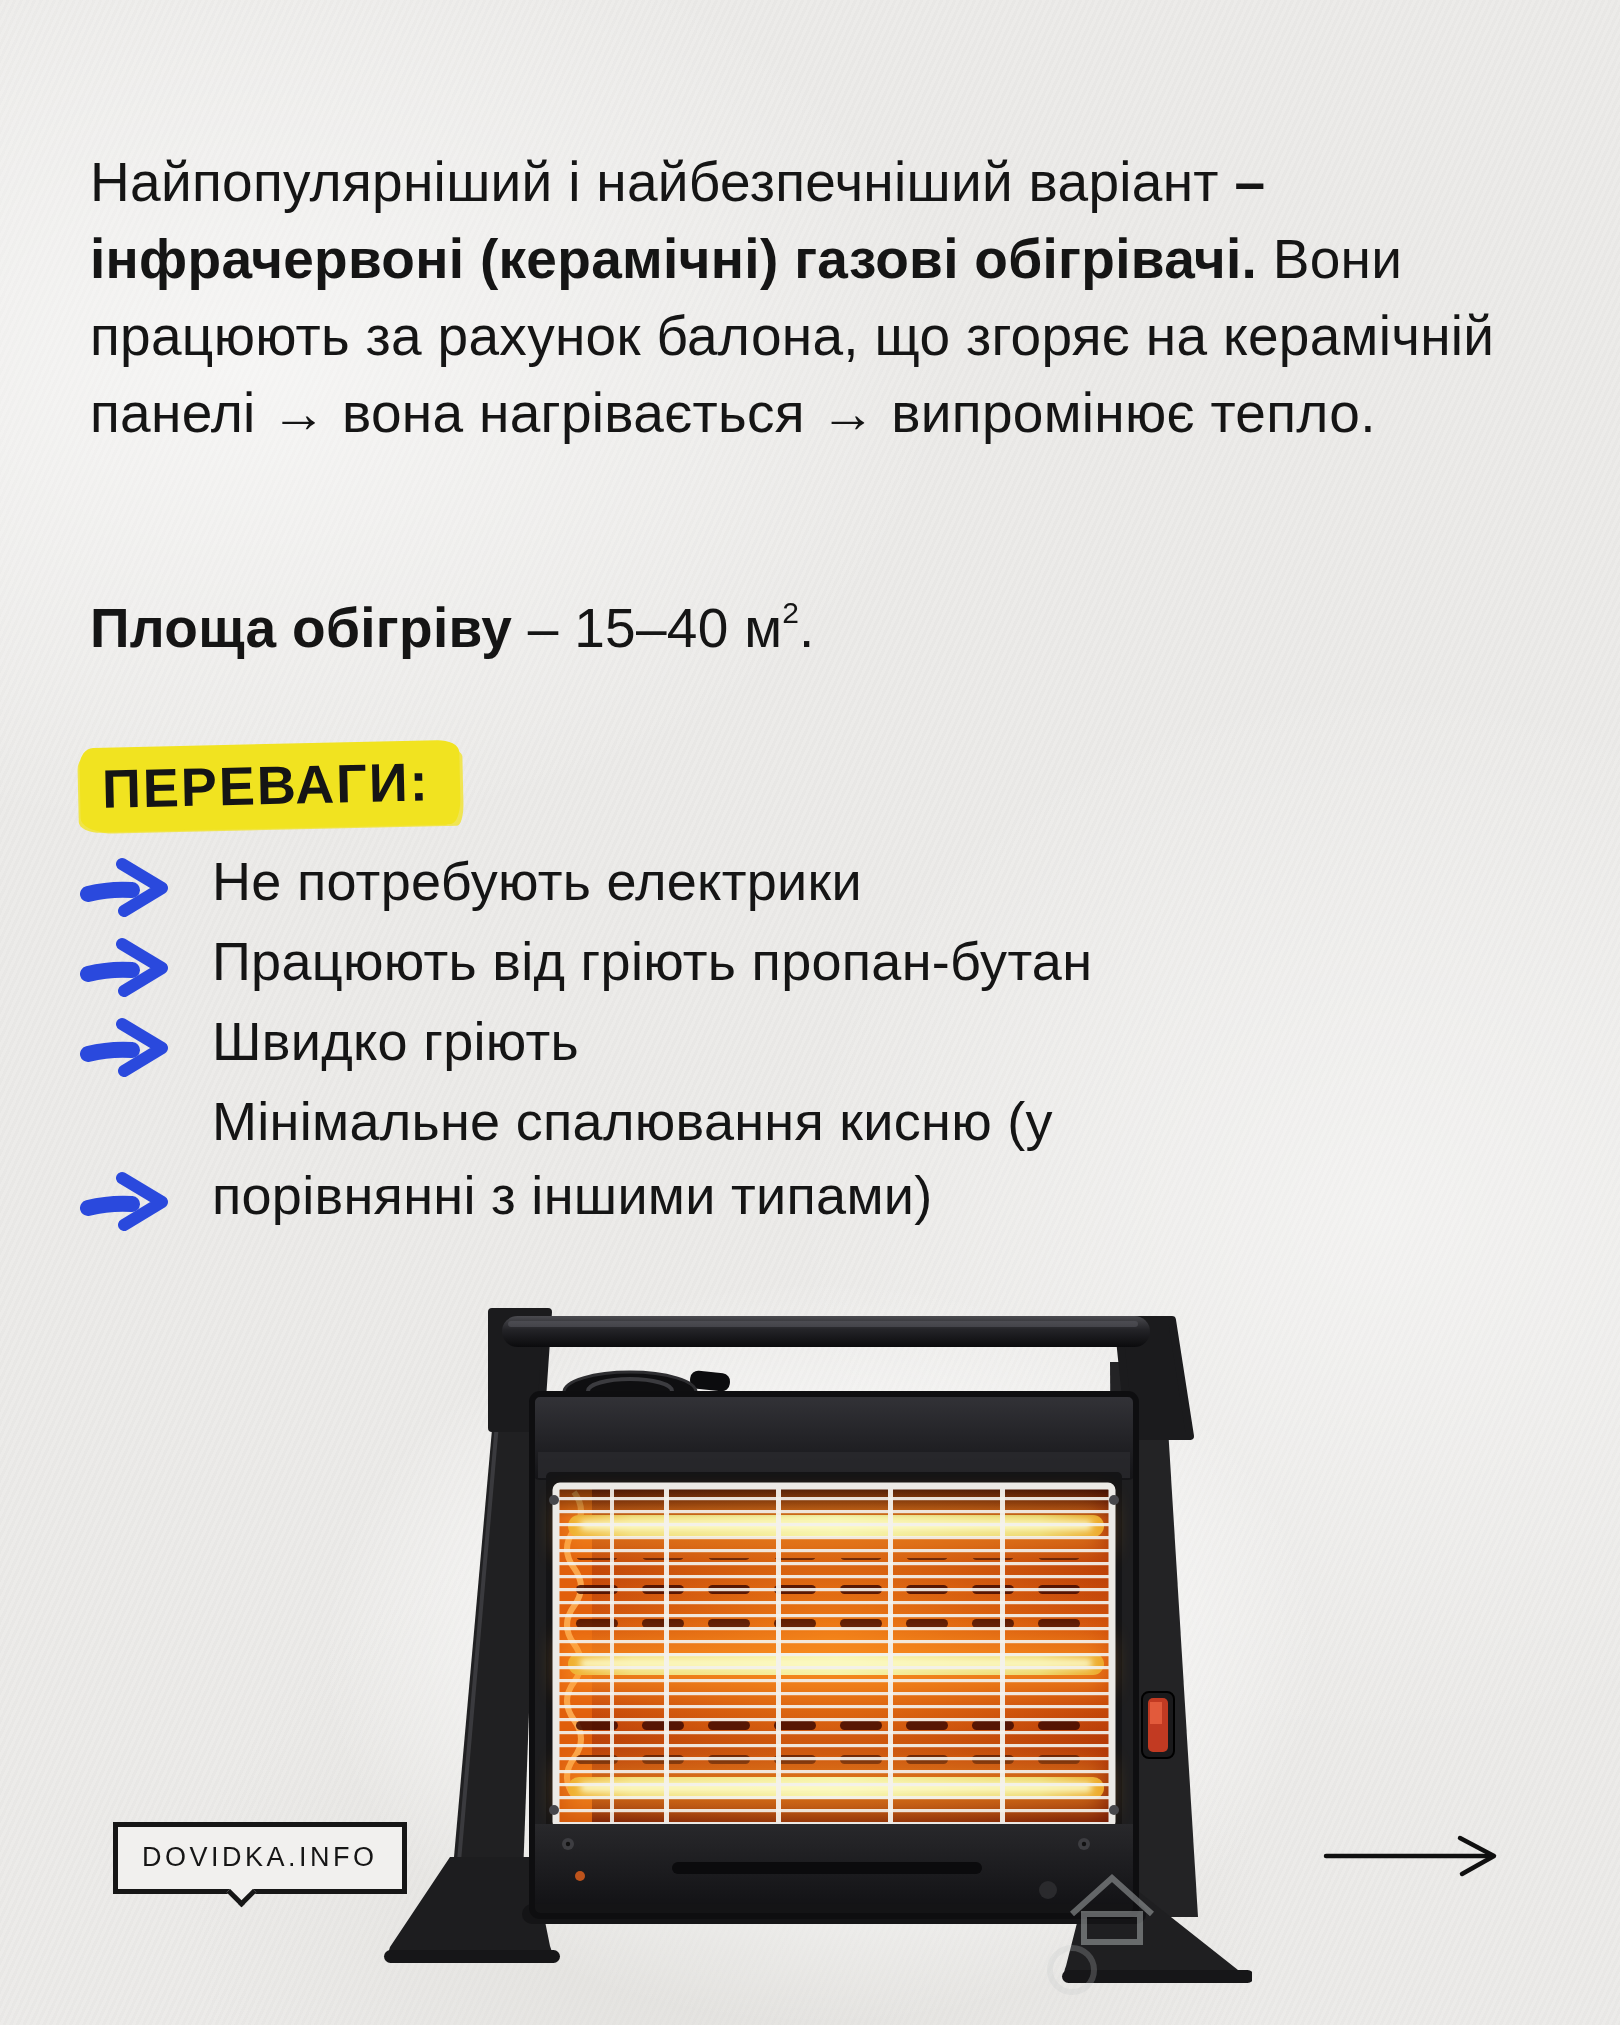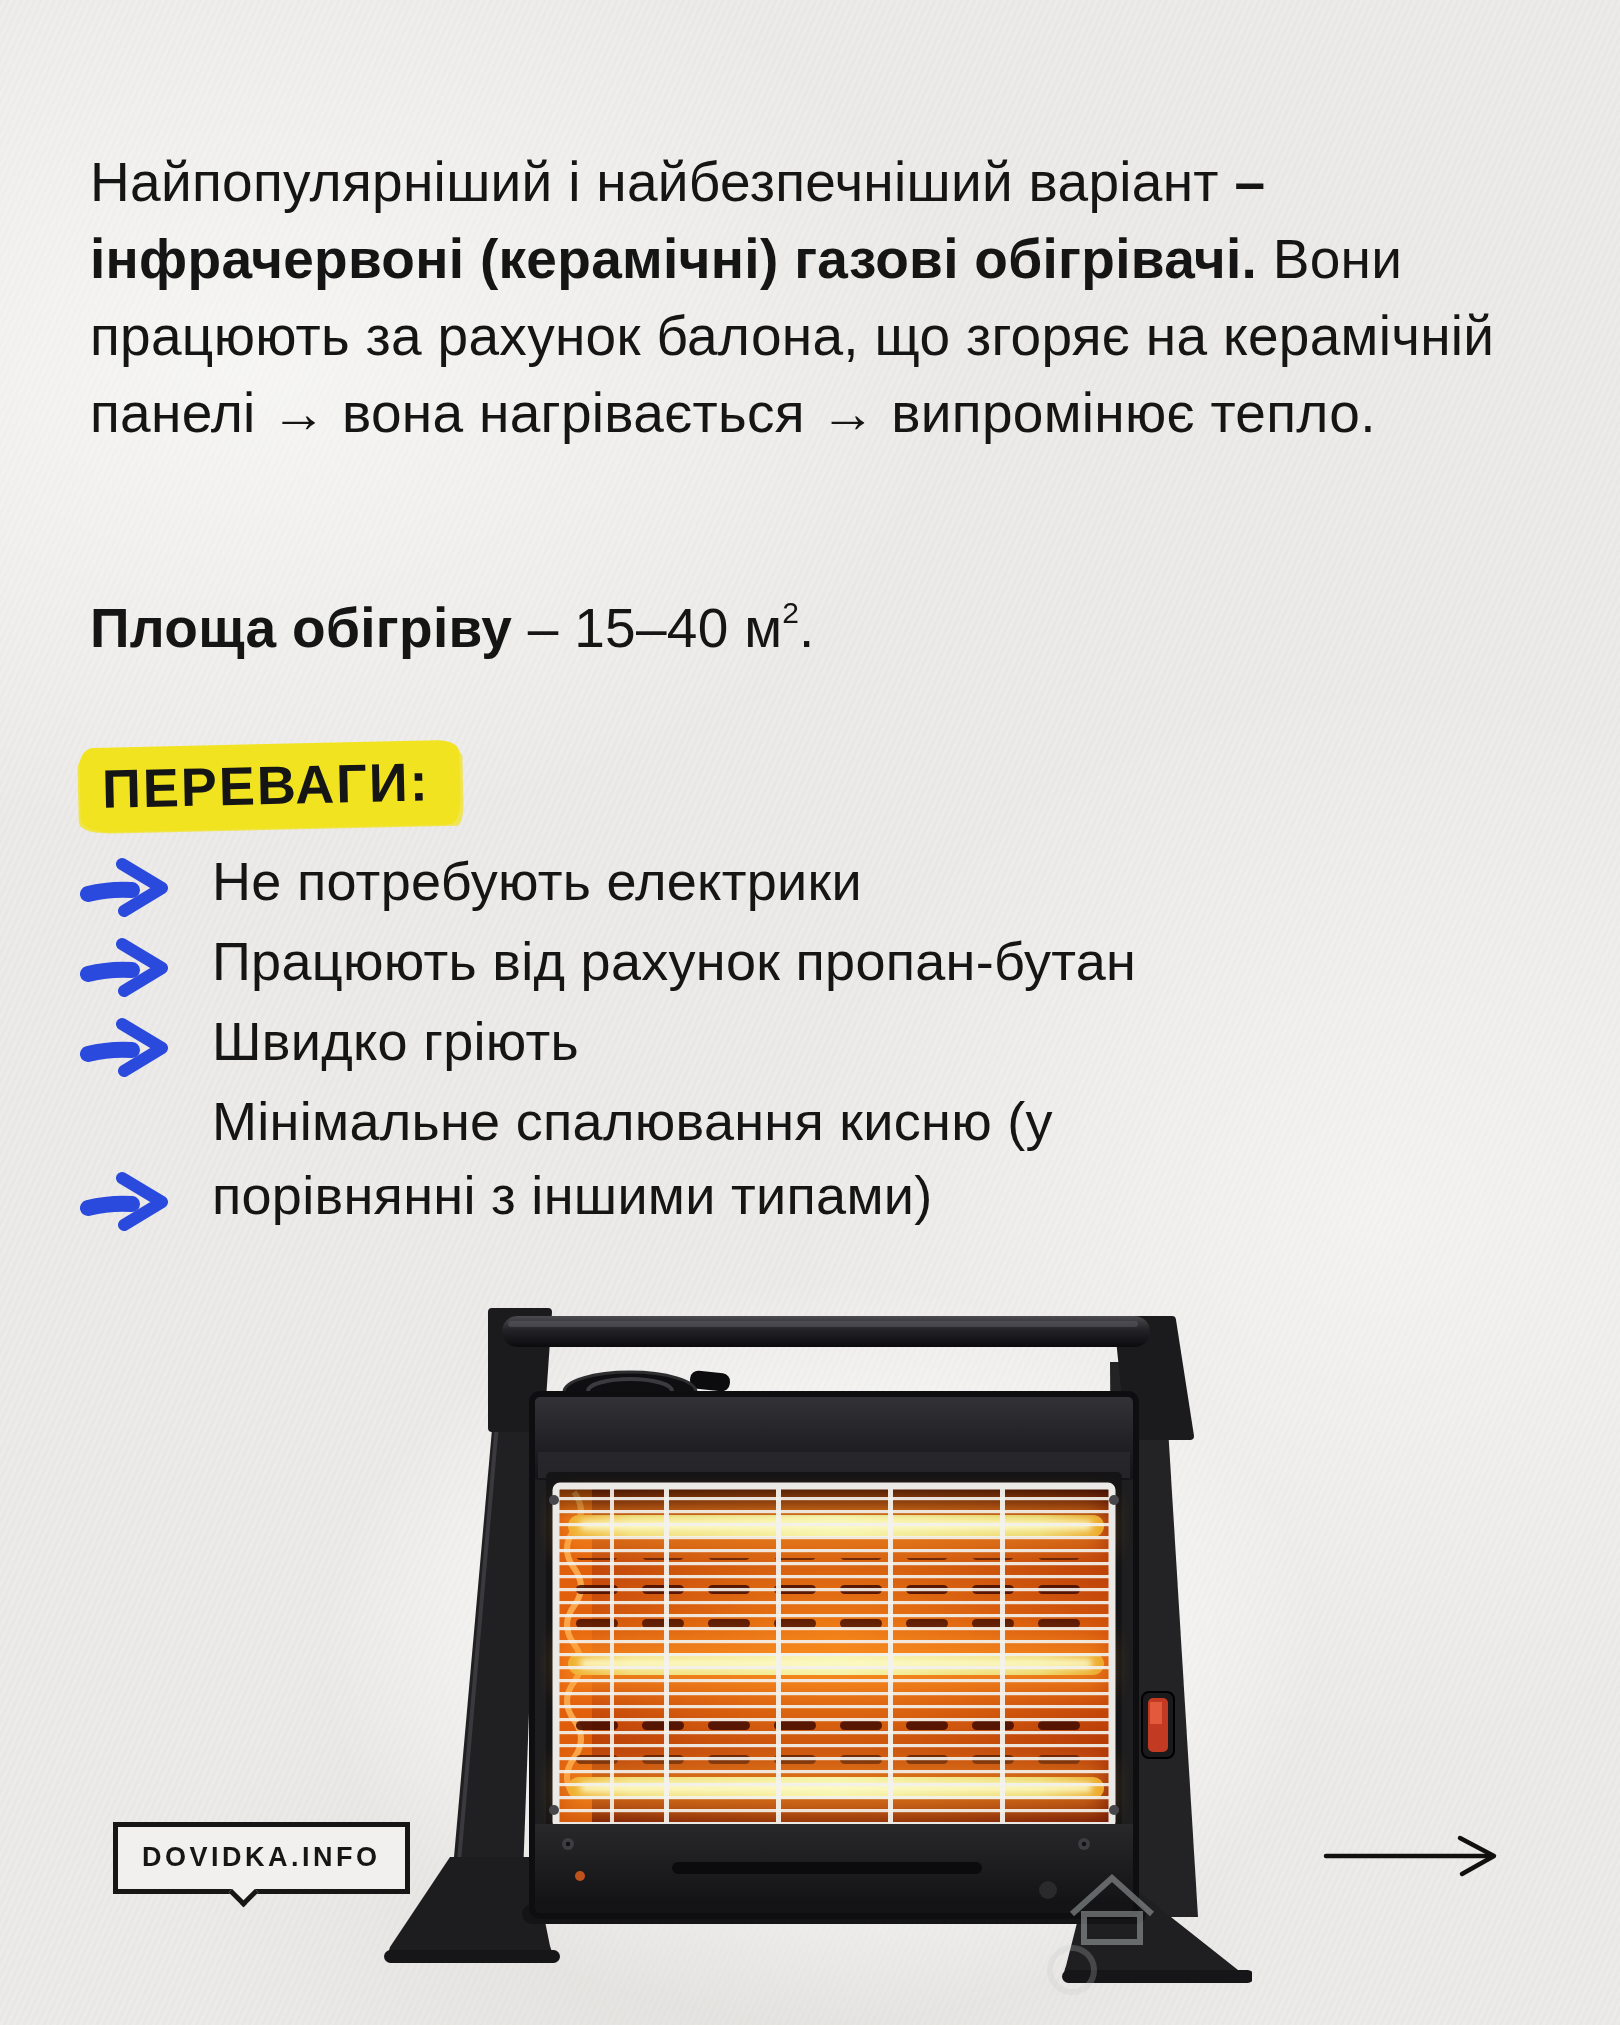--- a/index.html
+++ b/index.html
@@ -79,21 +79,21 @@
   .heater{left:372px; top:1302px; width:880px; height:700px;}
 
   
   .logo{
     left:113px; top:1822px;
     background:#f1f0ee;
     border:5px solid #161616;
     padding:15px 24px 16px 24px;
   }
   .logo-text{
-    font-size:27px; font-weight:700; letter-spacing:3.5px; color:#161616;
+    font-size:27px; font-weight:400; letter-spacing:3.5px; color:#161616;
     white-space:nowrap;
   }
   .logo-tail{
     position:absolute; left:40%; bottom:-14px;
     width:21px; height:21px;
     background:#f1f0ee;
     border-right:5px solid #161616;
     border-bottom:5px solid #161616;
     transform:rotate(45deg);
   }
@@ -117,21 +117,21 @@
         <path class="tail" d="M8 40 C 24 36 36 35 52 36"></path>
         <path class="head" d="M42 10 L 82 34 L 44 57"></path>
       </svg>
     <span class="adv-text">Не потребують електрики</span>
   </div>
   <div class="adv-row">
     <svg class="adv-arrow" viewBox="0 0 96 64">
         <path class="tail" d="M8 40 C 24 36 36 35 52 36"></path>
         <path class="head" d="M42 10 L 82 34 L 44 57"></path>
       </svg>
-    <span class="adv-text">Працюють від рахунок пропан-бутан</span>
+    <span class="adv-text">Працюють від гріють пропан-бутан</span>
   </div>
   <div class="adv-row">
     <svg class="adv-arrow" viewBox="0 0 96 64">
         <path class="tail" d="M8 40 C 24 36 36 35 52 36"></path>
         <path class="head" d="M42 10 L 82 34 L 44 57"></path>
       </svg>
     <span class="adv-text">Швидко гріють</span>
   </div>
   <div class="adv-row">
     <svg class="adv-arrow" viewBox="0 0 96 64">

